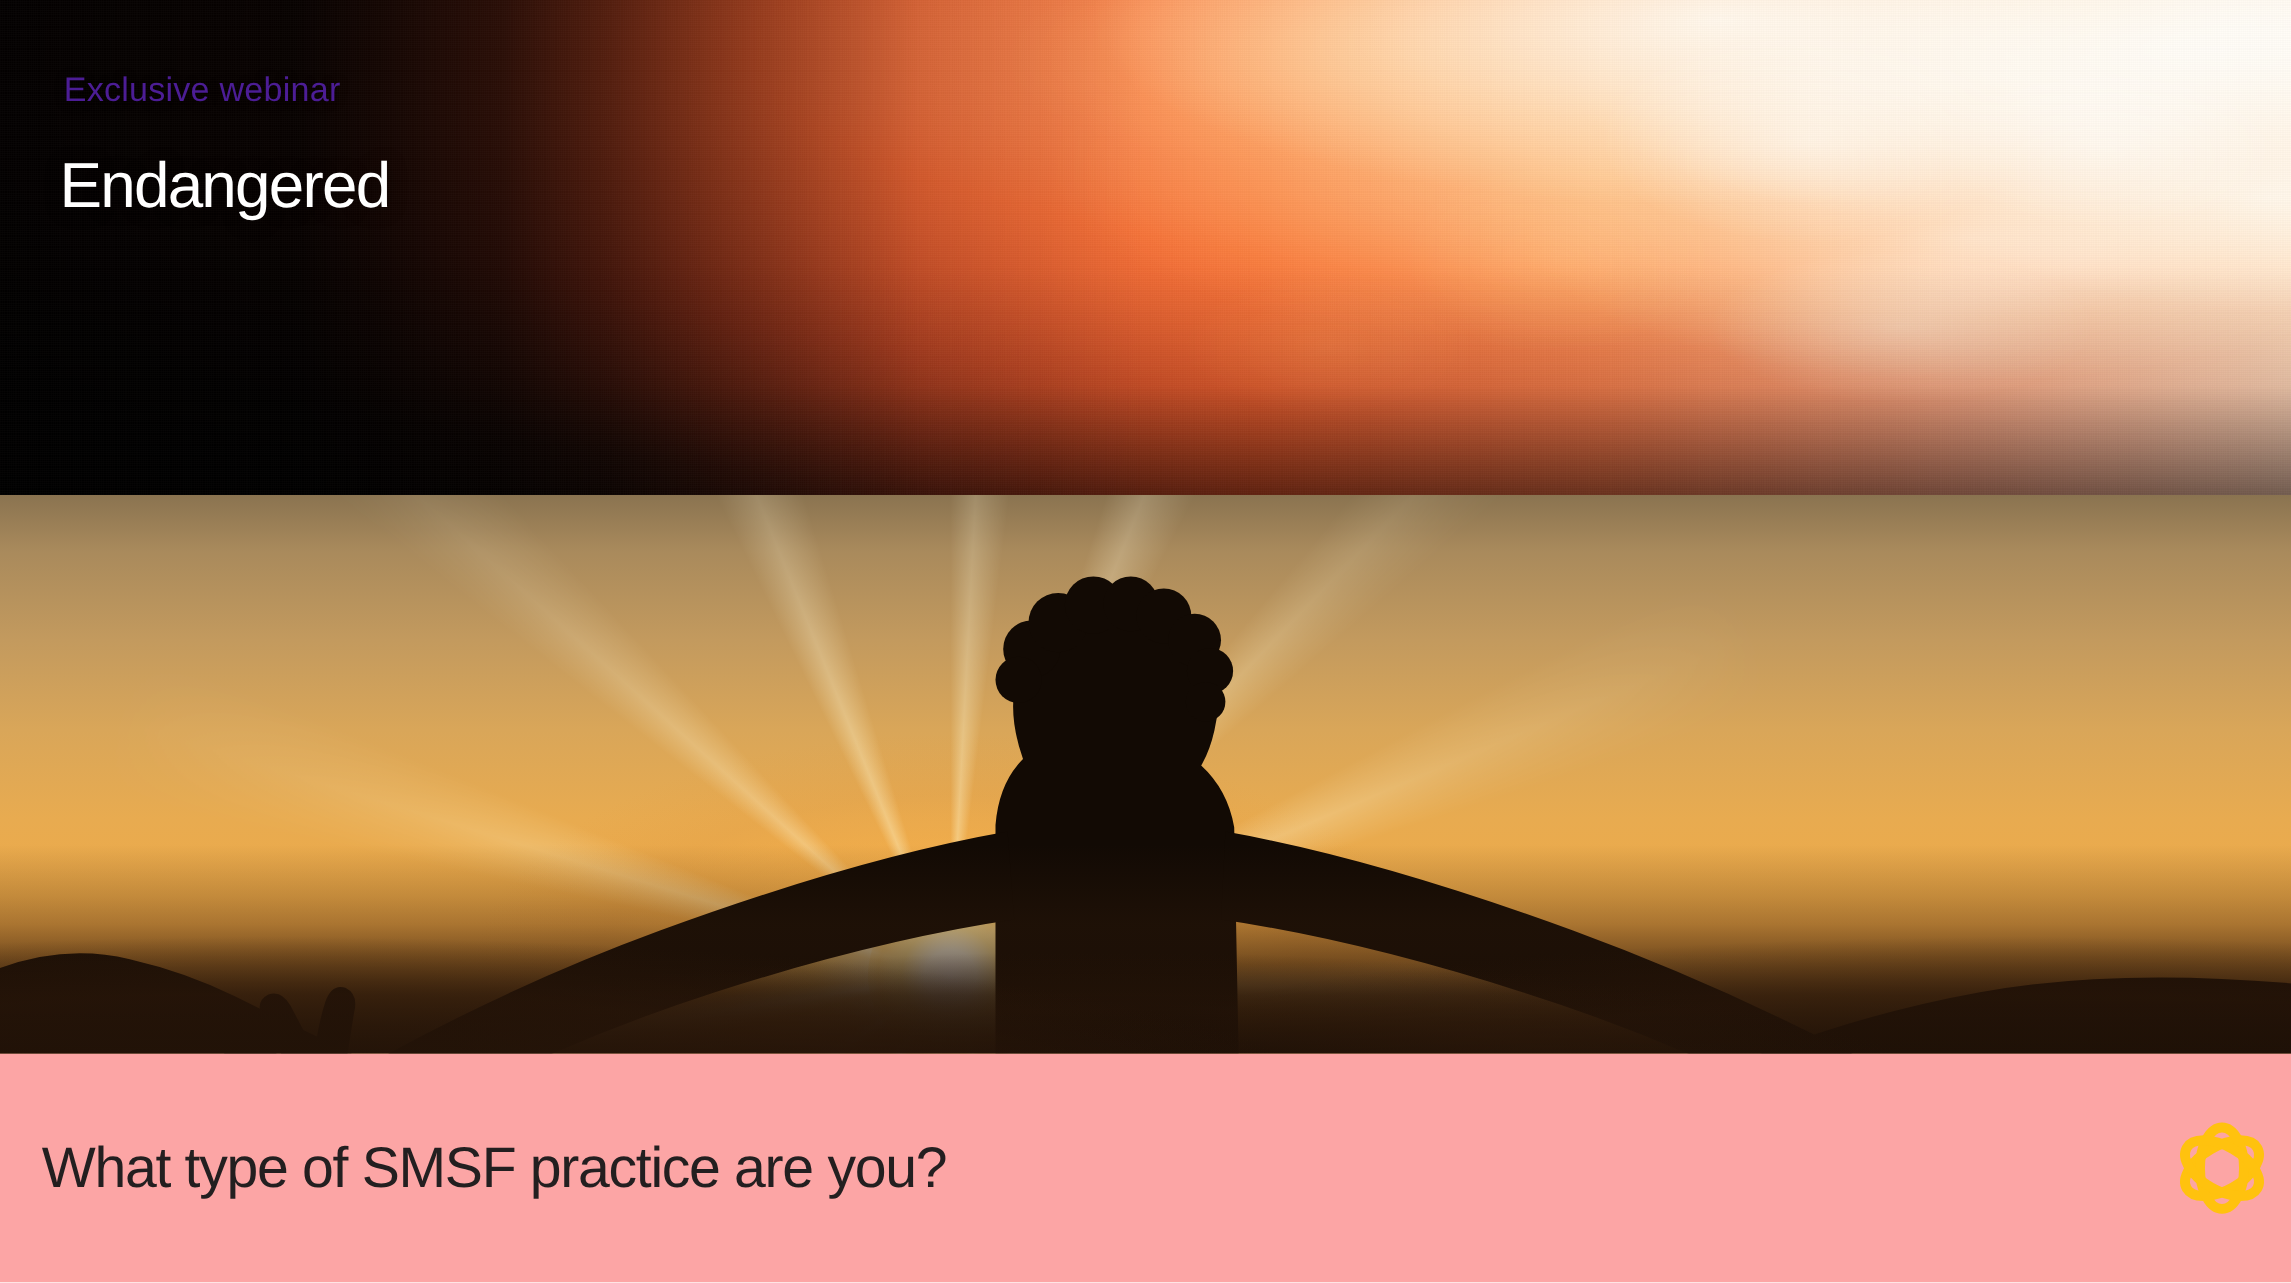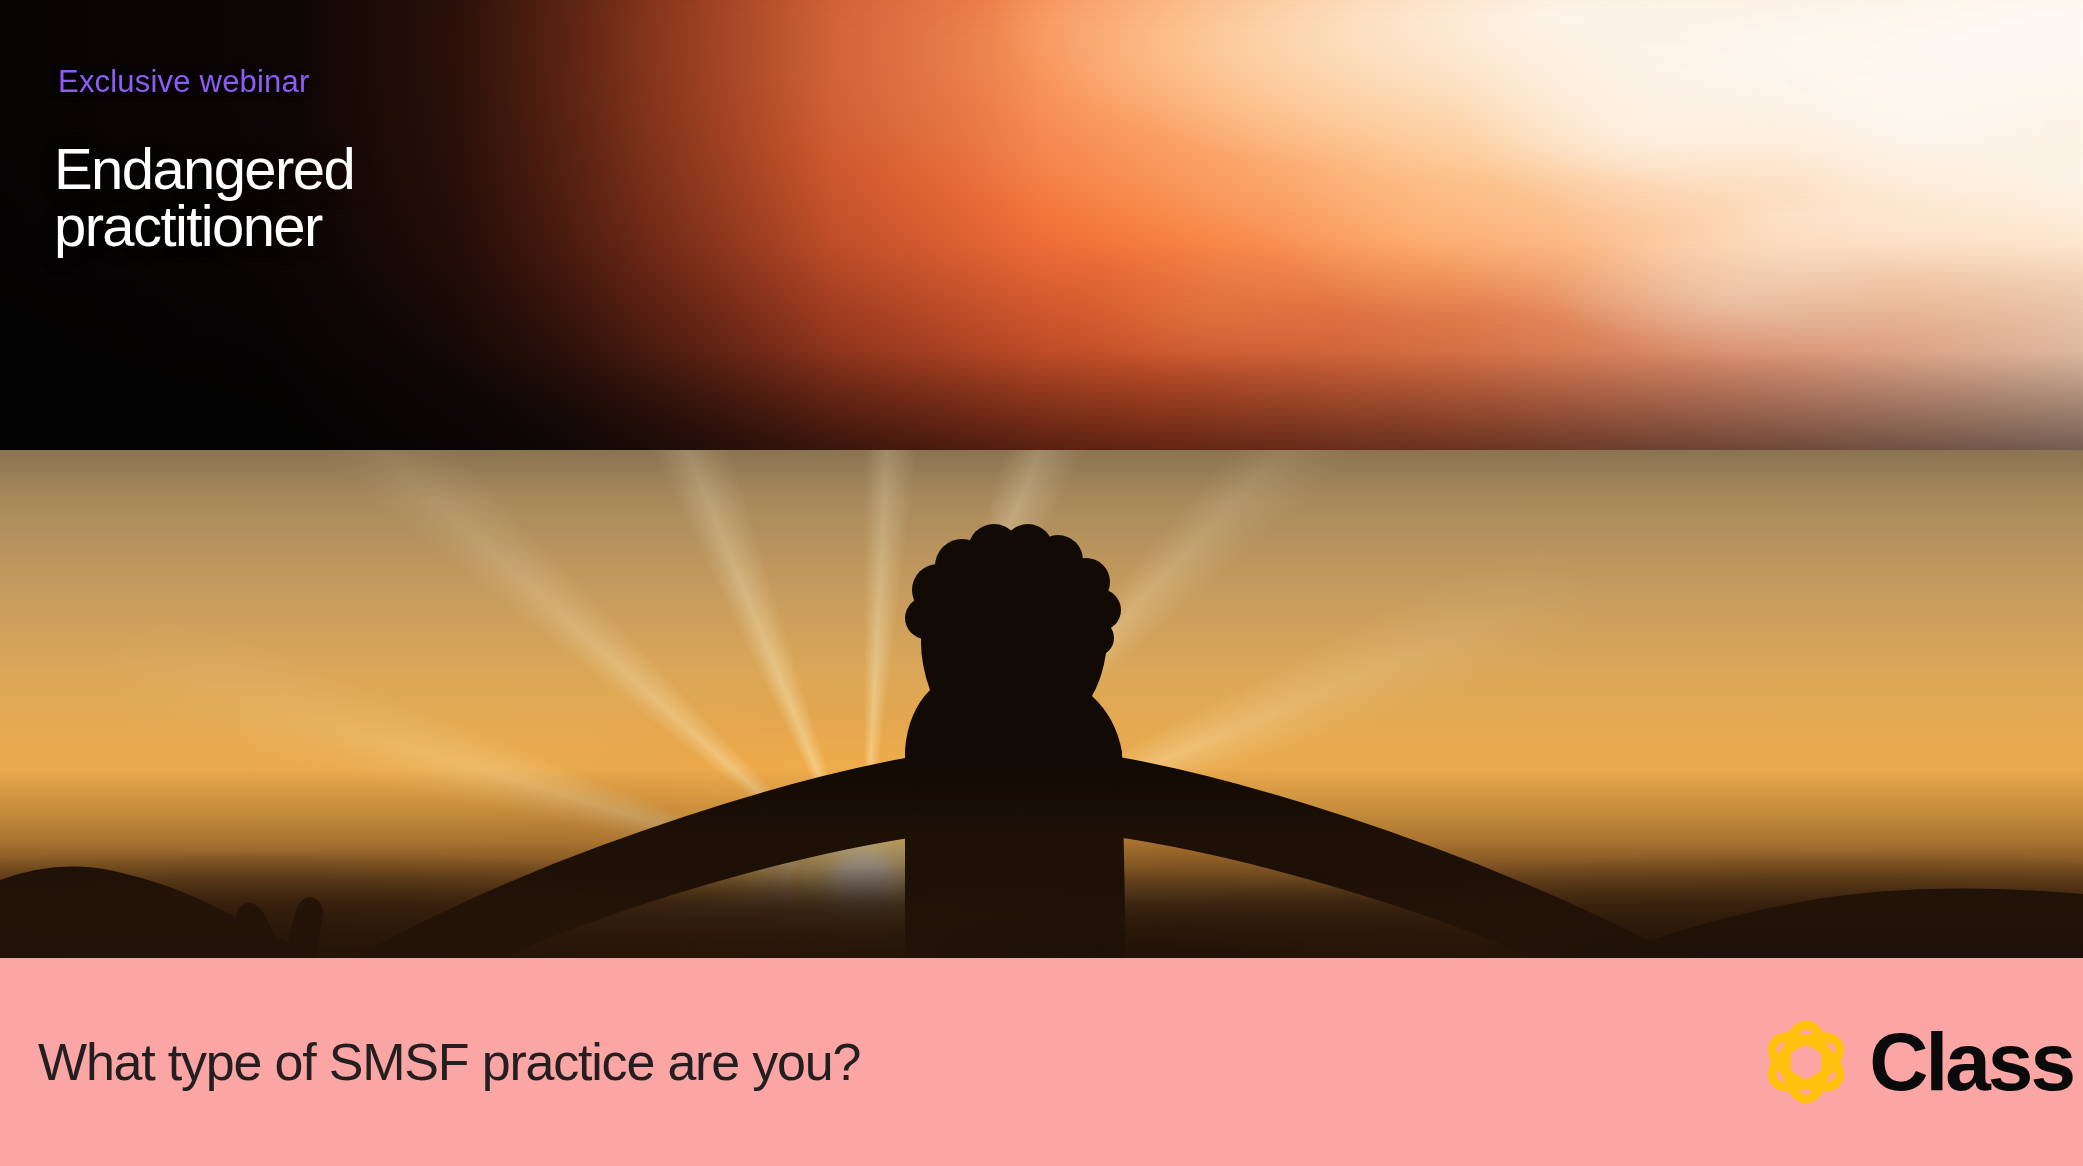--- a/index.html
+++ b/index.html
@@ -126,21 +126,21 @@
       linear-gradient(180deg, rgba(60,34,14,0) 0%, rgba(52,29,12,.35) 38%, rgba(30,16,6,.8) 72%, rgba(16,8,3,.95) 100%);
   }
 
   
   .figure { position:absolute; left:0; top:0; width:100%; height:100%; }
   .figure svg { display:block; width:100%; height:100%; }
 
   
   .copy { position:absolute; left:58px; top:0; width:980px; z-index:6; }
   .eyebrow {
-    font-size:31px; font-weight:400; color:#8b5cf6; letter-spacing:.2px;
+    font-size:31px; font-weight:400; color:#4c1d95; letter-spacing:.2px;
     position:absolute; top:64px; left:0; white-space:nowrap;
     text-shadow:0 1px 10px rgba(0,0,0,.45);
   }
   .head {
     position:absolute; top:140px; left:-4px;
     font-size:58px; line-height:.99; font-weight:400; color:#ffffff;
     letter-spacing:-1.6px;
     text-shadow:0 2px 18px rgba(0,0,0,.30);
   }
   .head .ln { display:block; }
@@ -232,21 +232,20 @@
       </svg>
     </div>
 
     <div class="pb-ridge"></div>
   </div>
 
   <div class="copy">
     <div class="eyebrow">Exclusive webinar</div>
     <div class="head">
       <span class="ln">Endangered</span>
-      <span class="ln">practitioner</span>
       <span class="gap"></span>
     </div>
   </div>
 
 </div>
 
 <div class="footer">
 
   <div class="tagline">What type of SMSF practice are you?</div>
 
@@ -256,17 +255,16 @@
     <div class="logo-class">
       <span class="mark">
         <svg viewBox="0 0 106 98" aria-hidden="true">
           <g fill="none" stroke="#FFC20E" stroke-width="9" stroke-linecap="round">
             <ellipse cx="53" cy="49" rx="37" ry="20" transform="rotate(-30 53 49)"></ellipse>
             <ellipse cx="53" cy="49" rx="37" ry="20" transform="rotate(90 53 49)"></ellipse>
             <ellipse cx="53" cy="49" rx="37" ry="20" transform="rotate(30 53 49)"></ellipse>
           </g>
         </svg>
       </span>
-      <span class="word">Class</span>
     </div>
 
   </div>
 </div>
 
 </body></html>

